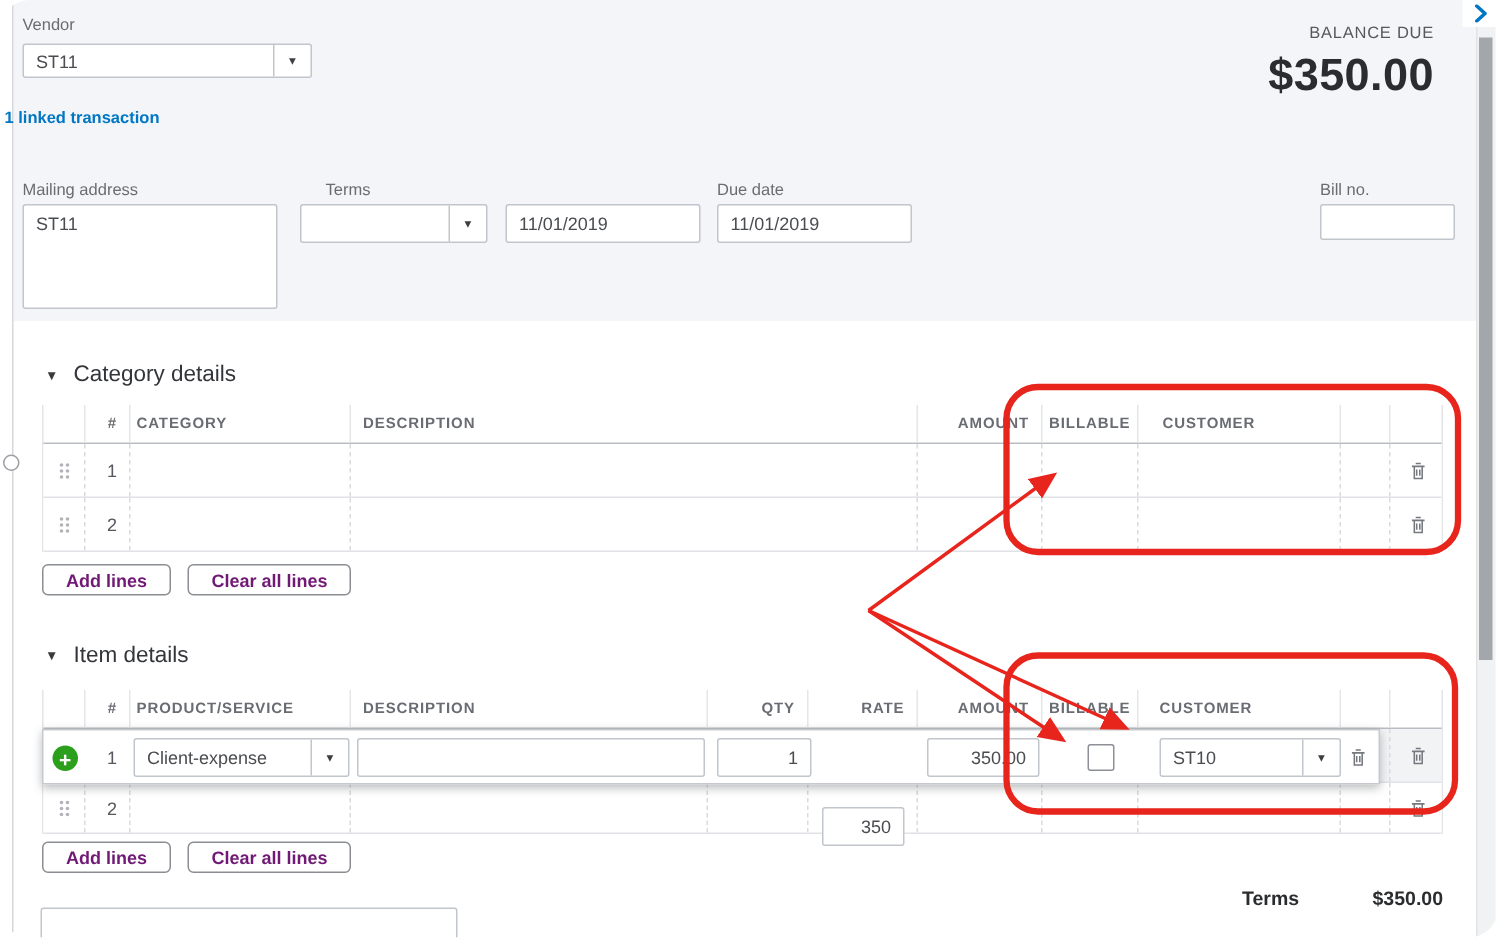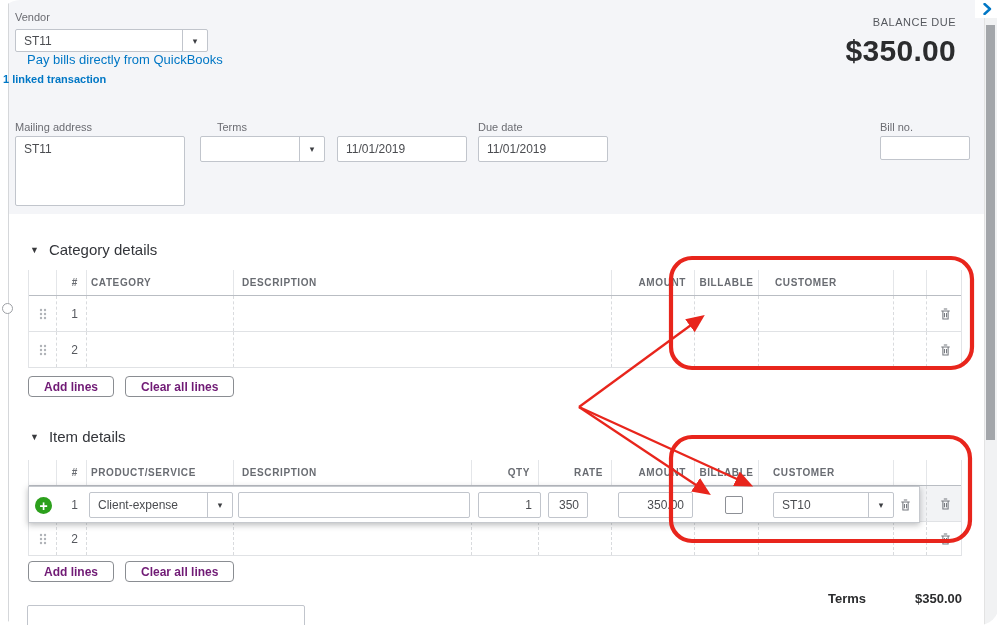--- a/index.html
+++ b/index.html
@@ -87,21 +87,20 @@
     <svg width="9" height="12" viewBox="0 0 9 12">
         <path d="M1.5 1 L7 6 L1.5 11" fill="none" stroke="#0077c5" stroke-width="2.4" stroke-linecap="round" stroke-linejoin="round"></path>
       </svg>
   </div>
 
   <div class="abs lbl" style="left:15px; top:11px;">Vendor</div>
   <div class="abs combo" style="left:15px; top:29px; width:193px; height:23px;">
     <span class="combo-text">ST11</span>
     <span class="combo-btn">▾</span>
   </div>
-  <div class="abs link" style="left:27px; top:52px;">Pay bills directly from QuickBooks</div>
   <div class="abs link-sm" style="left:3px; top:73px;">1 linked transaction</div>
 
   <div class="abs balance-lbl" style="right:43px; top:16px;">BALANCE DUE</div>
   <div class="abs balance-val" style="right:43px; top:34px;">$350.00</div>
 
   <div class="abs lbl" style="left:15px; top:121px;">Mailing address</div>
   <textarea class="abs tin" style="left: 15px; top: 136px; width: 170px; height: 70px;">ST11</textarea>
 
   <div class="abs lbl" style="left:200px; top:121px;margin-left:17px;">Terms</div>
   <div class="abs combo" style="left:200px; top:136px; width:125px; height:26px;">
@@ -310,21 +309,21 @@
     <div class="fld" style="left:6px; top:10px; height:auto;">
       <div class="plus">+</div>
     </div>
     <div class="fld rownum" style="left:27px; top:11px; width:30px; height:auto; text-align:right; padding-right:8px;">1</div>
     <div class="fld combo" style="left:60px; width:144px;">
       <span class="combo-text">Client-expense</span>
       <span class="combo-btn">▾</span>
     </div>
     <input class="fld tin" style="left: 209px; width: 232px;" value="">
     <input class="fld tin num" style="left: 449px; width: 63px;" value="1">
-    <input class="fld tin num" style="left: 519px; width: 40px;" value="350">
+    <input class="fld tin num" style="left: 519px; width: 55px; margin-top: 46px;" value="350">
     <input class="fld tin num" style="left: 589px; width: 75px;" value="350.00">
     <input type="checkbox" class="cbx abs" style="left: 696px; top: 9px;">
     <div class="fld combo" style="left:744px; width:121px;">
       <span class="combo-text">ST10</span>
       <span class="combo-btn">▾</span>
     </div>
     <button class="icon-btn abs" style="left:869px; top:10px;">
         <svg width="15" height="16" viewBox="0 0 16 16">
           <path d="M6.2 2.6h3.6M3.5 4.7h9M5.2 4.7v8.7h5.6V4.7M6.9 7v4.4M9.1 7v4.4" fill="none" stroke="#75787e" stroke-width="1.1"></path>
         </svg>

